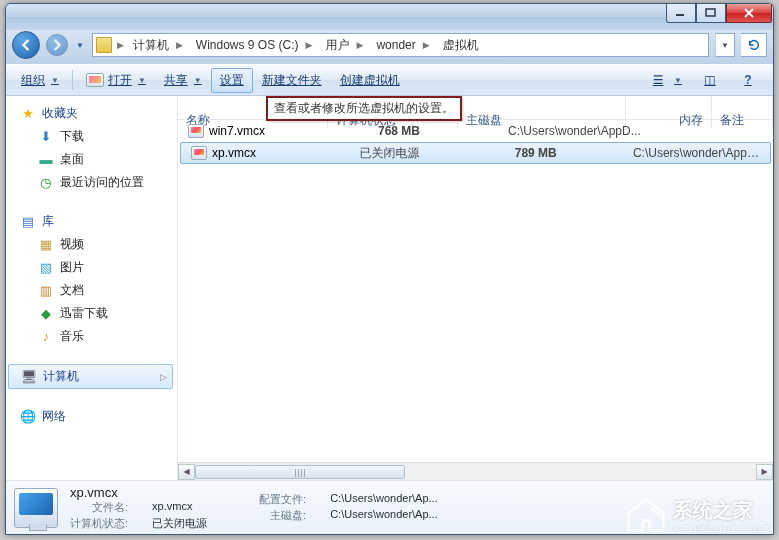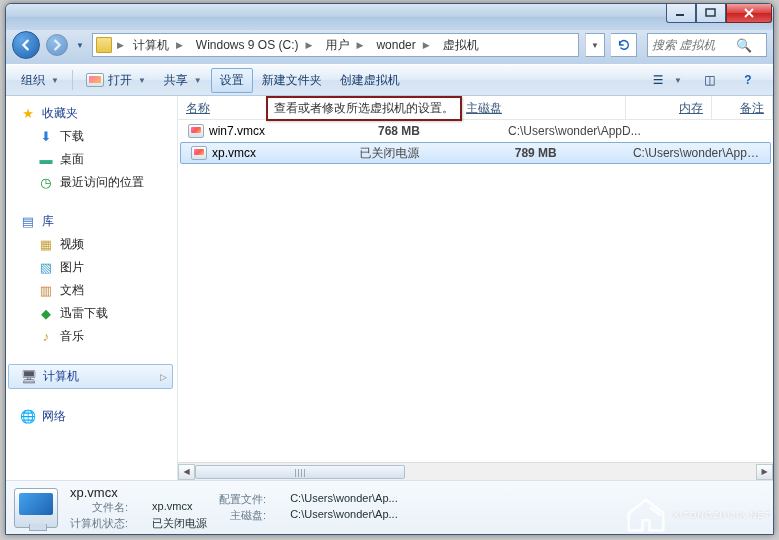--- a/index.html
+++ b/index.html
@@ -26,41 +26,41 @@
 .addrbar .arr { color: #777; font-size: 9px; padding: 0 3px; }
 .addricon { width: 16px; height: 16px; background: linear-gradient(#f5e08a,#e8c64a); border: 1px solid #c9a227; border-radius: 1px; margin: 0 2px 0 3px; }
 .refreshbox { width: 26px; height: 24px; border: 1px solid #8ba9cc; border-left: none; background: #fff; display: flex; align-items: center; justify-content: center; color: #1560bd; }
 .refreshbox.dd { width: 20px; border-left: 1px solid #ccd; font-size: 8px; color: #555; }
 .searchbox { width: 120px; height: 24px; border: 1px solid #8ba9cc; background: #fff; display: flex; align-items: center; padding: 0 4px; gap: 4px; margin-left: 4px; }
 .searchbox input { border: none; outline: none; font-size: 12px; color: #999; font-style: italic; width: 80px; }
 .searchbox .sicon { color: #1560bd; font-size: 13px; }
 
 
 .toolbar { height: 32px; background: linear-gradient(#f7fbff, #e1ecf7 48%, #d4e3f3 52%, #dce8f5); border-top: 1px solid #fff; border-bottom: 1px solid #b8cde2; display: flex; align-items: center; padding: 0 6px; font-size: 12px; color: #1a3e6e; }
-.tbtn { padding: 3px 8px; display: flex; align-items: center; gap: 4px; border: 1px solid transparent; border-radius: 2px; }
+.tbtn { padding: 3px 8px; display: flex; align-items: center; gap: 4px; border: 1px solid transparent; border-radius: 2px; text-decoration: underline; }
 .tbtn .dd { font-size: 8px; color: #4a6a8a; margin-left: 2px; }
 .tbtn.active { border-color: #7eade0; background: linear-gradient(#eaf4ff,#c9e0f5); }
 .tsep { width: 1px; height: 20px; background: #b8cde2; margin: 0 4px; }
 .toolbar .spacer { flex: 1; }
 .ticon { width: 20px; height: 16px; display: flex; align-items: center; justify-content: center; }
 
 
 .mainarea { flex: 1; display: flex; min-height: 0; background: #fff; }
 .sidebar { width: 172px; border-right: 1px solid #e0e8ef; overflow-y: auto; padding: 6px 0 6px 2px; font-size: 12px; }
 .sgroup { margin-bottom: 16px; }
 .sgroup .hdr { display: flex; align-items: center; gap: 6px; padding: 3px 6px 3px 12px; color: #1a3e8e; }
 .sgroup .hdr .exp { position: absolute; left: 154px; color: #888; font-size: 9px; }
 .sgroup .hdr.sel { background: linear-gradient(#f0f7ff,#d7e9f9); border: 1px solid #9ac0e6; border-radius: 2px; margin-right: 4px; }
 .sit { display: flex; align-items: center; gap: 6px; padding: 3px 6px 3px 30px; color: #222; }
 .icn { width: 16px; height: 16px; display: flex; align-items: center; justify-content: center; font-size: 13px; }
 
 .content { flex: 1; display: flex; flex-direction: column; min-width: 0; position: relative; }
 .colhdr { height: 24px; border-bottom: 1px solid #e4e8ec; display: flex; font-size: 12px; color: #3a5a7f; }
-.colhdr .col { padding: 4px 8px; border-right: 1px solid #e4e8ec; text-decoration: underline; }
-.c-name { width: 150px; } .c-status { width: 130px; } .c-mem { width: 86px; text-align: right; } .c-disk { width: 168px; } .c-note { flex: 1; text-align: right; }
+.colhdr .col { padding: 16px 8px; border-right: 1px solid #e4e8ec; }
+.c-name { width: 150px; } .c-status { width: 130px; } .c-mem { width: 86px; text-align: right; } .c-disk { width: 168px; } .c-note { flex: 1; }
 
 .rows { flex: 1; overflow: auto; font-size: 12px; }
 .row { display: flex; align-items: center; height: 22px; padding-left: 4px; gap: 44px; }
 .row.sel { background: linear-gradient(#e9f3ff,#cfe6fc); border: 1px solid #84acdd; border-radius: 2px; margin: 0 2px; }
 .row .cell { padding: 0 6px; white-space: nowrap; overflow: hidden; text-overflow: ellipsis; }
 .row .cn { width: 146px; display: flex; align-items: center; gap: 5px; }
 .row .cs { width: 130px; color: #444; } .row .cm { width: 86px; text-align: left; color: #444; font-weight: bold; } .row .cd { width: 168px; color: #444; }
 .vmicon { width: 16px; height: 14px; background: linear-gradient(#fff,#d7e3ef); border: 1px solid #9ab; border-radius: 2px; position: relative; }
 .vmicon::after { content: ""; position: absolute; left: 2px; top: 2px; width: 10px; height: 6px; background: linear-gradient(135deg,#f7a,#f55,#fb5); border-radius: 1px; }
 
@@ -156,24 +156,20 @@
       <span class="seg">
           <span>虚拟机</span>
         </span>
     </div>
     <div class="refreshbox dd">▼</div>
     <div class="refreshbox">
       <svg width="14" height="14" viewBox="0 0 16 16">
           <path d="M3 8a5 5 0 1 1 1.5 3.5M3 8V4m0 4h4" fill="none" stroke="#1560bd" stroke-width="1.6" stroke-linecap="round"></path>
         </svg>
     </div>
-    <div class="searchbox">
-      <input placeholder="搜索 虚拟机" style="">
-      <span class="sicon">🔍</span>
-    </div>
   </div>
 
   <div class="toolbar">
     <div class="tbtn">
         <span>组织</span>
         <span class="dd">▼</span>
       </div>
     <div class="tsep"></div>
     <div class="tbtn">
         <span class="open-icon"></span>
@@ -309,30 +305,31 @@
     <div class="bigicon"></div>
     <div class="col1">
       <div class="title">xp.vmcx</div>
       <div class="grid">
         <span class="lbl">文件名:</span>
           <span class="val">xp.vmcx</span>
         <span class="lbl">计算机状态:</span>
           <span class="val">已关闭电源</span>
       </div>
     </div>
-    <div class="grid" style="">
+    <div class="grid" style="margin-left:40px">
       <span class="lbl">配置文件:</span>
         <span class="val">C:\Users\wonder\Ap...</span>
       <span class="lbl">主磁盘:</span>
         <span class="val">C:\Users\wonder\Ap...</span>
     </div>
   </div>
 </div>
 
 <div class="watermark">
   <svg class="house" viewBox="0 0 48 44">
     <path d="M24 4 L44 20 L44 40 L28 40 L28 28 L20 28 L20 40 L4 40 L4 20 Z" fill="none" stroke="#fff" stroke-width="3" stroke-linejoin="round"></path>
     <path d="M30 14 L40 22" stroke="#fff" stroke-width="3" stroke-linecap="round"></path>
   </svg>
   <div>
+    <span>系统之家</span>
     <span class="sub">XITONGZHIJIA.NET</span>
   </div>
 </div>
 
 </body></html>

